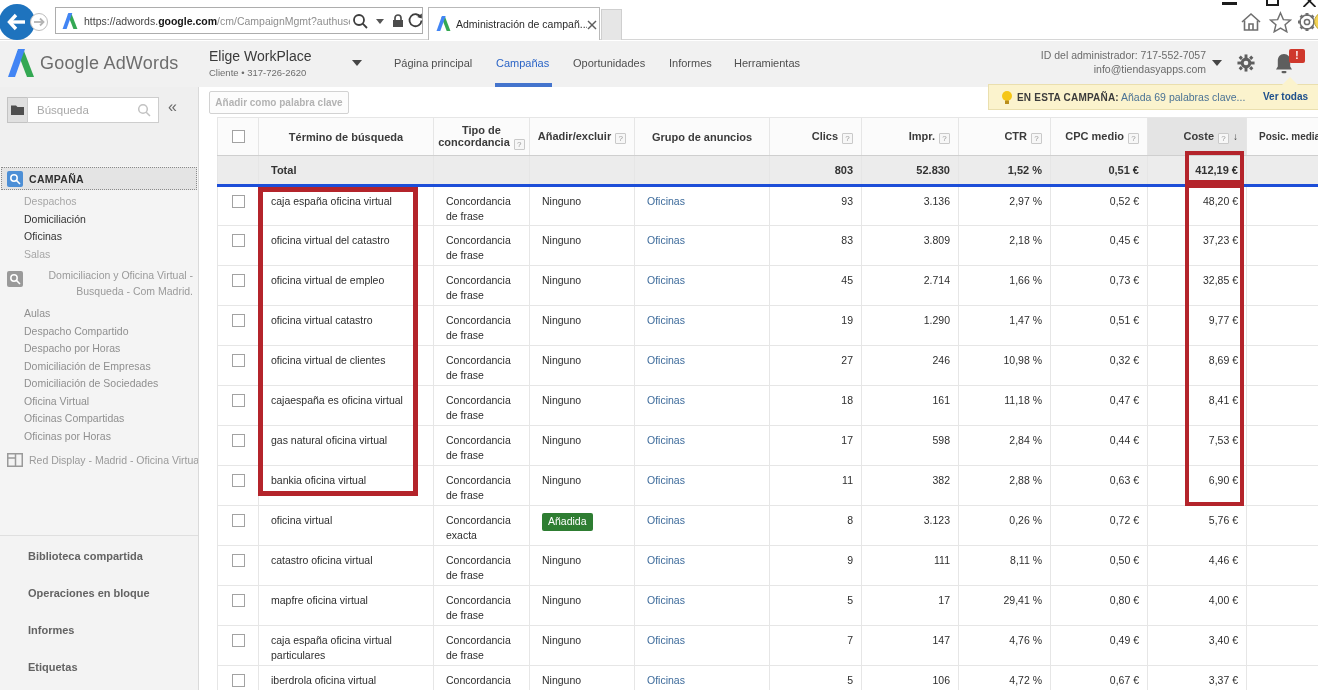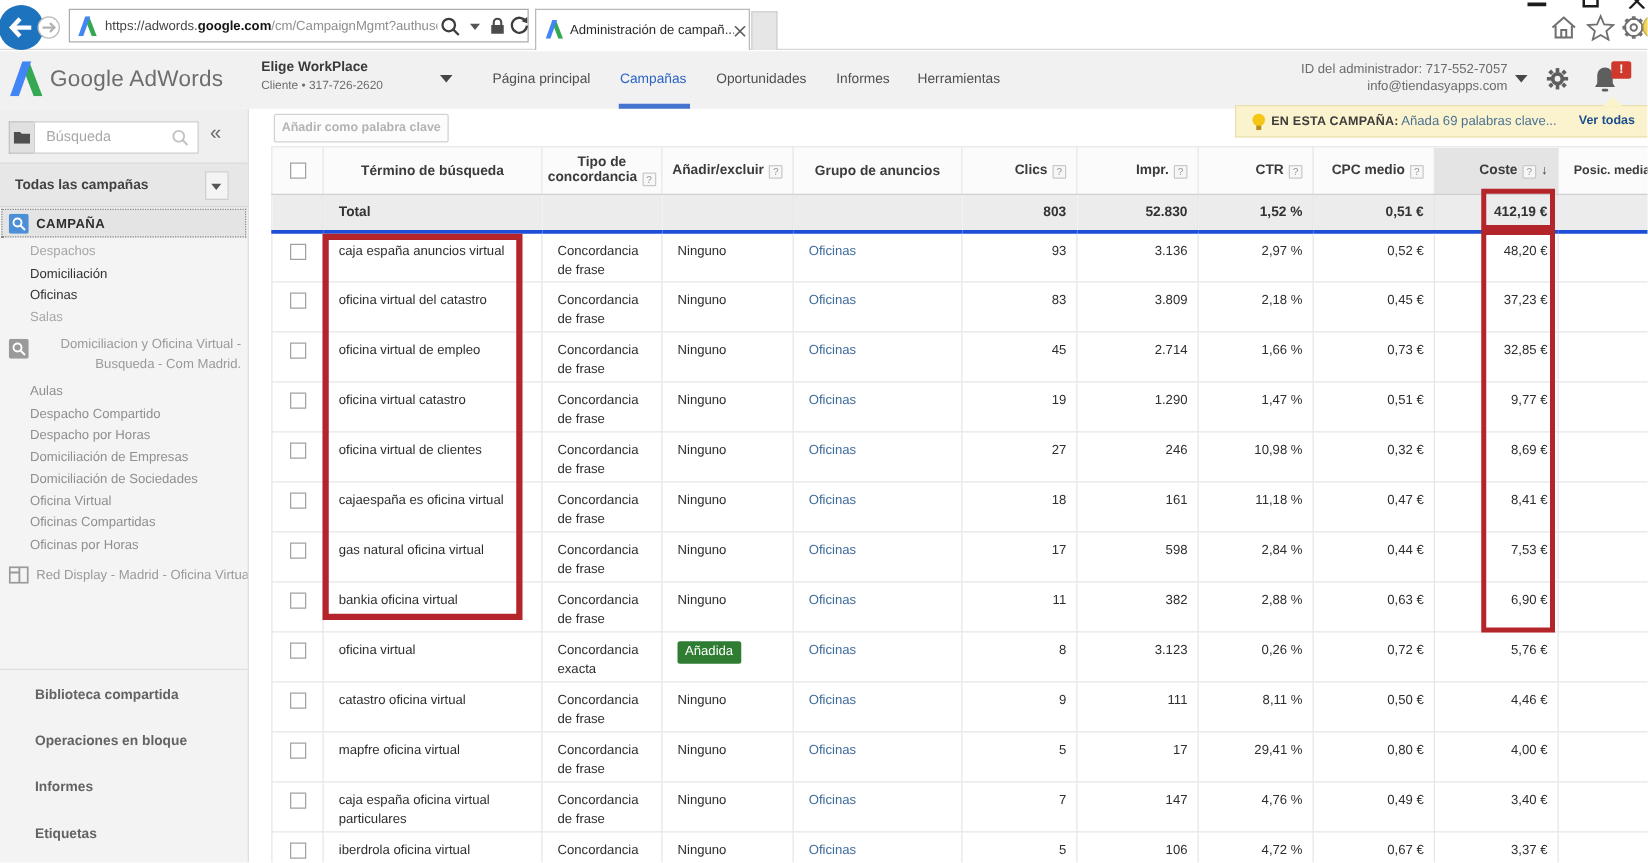--- a/index.html
+++ b/index.html
@@ -26,21 +26,21 @@
     width:131px; overflow:hidden; }
   #newtab-stub { position:absolute; left:601px; top:9px; width:21px; height:31px; background:#e6e6e6;
     border:1px solid #cfcfcf; border-bottom:none; }
   .winctl { position:absolute; color:#1c1c1c; }
 
   
   #appheader { position:absolute; left:0; top:41px; width:1318px; height:46px; background:#f1f1f1; z-index:5; }
   #logo { position:absolute; left:8px; top:8px; }
   #logo-text { position:absolute; left:40px; top:12px; font-size:18px; color:#6d6d6d; letter-spacing:0.2px; }
   #account { position:absolute; left:209px; top:7px; }
-  #account-name { font-size:11px; color:#3a3a3a;font-weight:bold; }
+  #account-name { font-size:14px; color:#3a3a3a; }
   #account-detail { font-size:9.5px; color:#6e6e6e; margin-top:3px; }
   #account-caret { position:absolute; left:352px; top:19px; width:0; height:0;
     border-left:5px solid transparent; border-right:5px solid transparent; border-top:6px solid #464646; }
   #nav { position:absolute; left:0; top:0; width:100%; height:46px; }
   .nav-item { position:absolute; top:16px; font-size:11px; color:#4f4f4f; white-space:nowrap; cursor:pointer; }
   .nav-item.active { color:#2b64c6; }
   #nav-underline { position:absolute; left:495px; top:42px; width:57px; height:4px; background:#4474cd; }
   #admin-info { position:absolute; right:112px; top:8px; text-align:right; }
   #admin-id { font-size:10.5px; color:#6b6b6b; }
   #admin-email { font-size:10.5px; color:#6b6b6b; margin-top:2px; }
@@ -91,21 +91,21 @@
   .tree-icon { position:absolute; left:7px; }
   #sb-footer { position:absolute; left:0; top:448px; width:100%; height:155px; background:#f3f3f3;
     border-top:1px solid #dfdfdf; }
   .footer-item { position:absolute; left:28px; font-size:11px; font-weight:bold; color:#636363; cursor:pointer; }
 
   
   #main { position:absolute; left:199px; top:87px; width:1119px; height:603px; background:#fff; }
   .toolbar-btn { position:absolute; top:4px; height:23px; background:#fcfcfc; border:1px solid #d2d2d2;
     border-radius:2px; font-size:10px; font-weight:bold; color:#b3b3b3; text-align:center; white-space:nowrap;
     font-family:"Liberation Sans", sans-serif; }
-  #btn-add { left:20px; width:140px; }
+  #btn-add { left:10px; width:140px; }
   #btn-add-neg { left:166px; width:183px; }
 
   
   #kwtable { position:absolute; left:18px; top:30px; border-collapse:collapse; table-layout:fixed;
     width:1123px; background:#fff; }
   #kwtable th, #kwtable td { border:1px solid #e6e6e6; overflow:hidden; }
   #kwtable { border:1px solid #d5d5d5; }
   #kwtable thead th { height:38px; font-size:11px; font-weight:bold; color:#3b3b3b;
     vertical-align:middle; background:#fbfbfb; border-bottom:1px solid #cfcfcf; }
   #kwtable thead th.sorted { background:#e4e4e4; }
@@ -285,24 +285,20 @@
         <path d="M0 1.5 L5 1.5 L6.5 3 L13 3 L13 11 L0 11 Z" fill="#4f4f4f"></path>
       </svg>
     </div>
     <input id="search-input" type="text" placeholder="Búsqueda" style="">
     <svg class="abs" style="left:137px;top:16px" width="14" height="14" viewBox="0 0 14 14">
       <circle cx="6" cy="6" r="4.3" fill="none" stroke="#c2c2c2" stroke-width="1.5"></circle>
       <line x1="9.2" y1="9.2" x2="13" y2="13" stroke="#c2c2c2" stroke-width="1.5"></line>
     </svg>
     <div id="collapse-btn">«</div>
   </div>
-  <div id="sb-filter">
-    <div id="filter-label">Todas las campañas</div>
-    <div id="filter-dd"></div>
-  </div>
   <div id="sb-tree">
     <div id="campaign-sel">
       <svg class="abs" style="left:5px;top:3px" width="16" height="16" viewBox="0 0 16 16">
         <rect x="0" y="0" width="16" height="16" rx="2" fill="#4d8fd6"></rect>
         <circle cx="7" cy="7" r="3.2" fill="none" stroke="#fff" stroke-width="1.5"></circle>
         <line x1="9.4" y1="9.4" x2="13" y2="13" stroke="#fff" stroke-width="1.5"></line>
       </svg>
       <div id="campaign-sel-label">CAMPAÑA</div>
     </div>
   <div class="tree-item muted" style="top: 27.5px;">Despachos</div>
@@ -383,21 +379,21 @@
         <td class="c-num">52.830</td>
         <td class="c-num">1,52 %</td>
         <td class="c-num">0,51 €</td>
         <td class="c-num">412,19 €</td>
         <td></td>
       </tr>
     <tr class="datarow">
           <td>
             <div class="cbx"></div>
           </td>
-          <td class="c-term">caja españa anuncios virtual</td>
+          <td class="c-term">caja españa oficina virtual</td>
           <td class="c-text">Concordancia de frase</td>
           <td class="c-text">Ninguno</td>
           <td class="c-text"><span class="group-link">Oficinas</span></td>
           <td class="c-num">93</td>
           <td class="c-num">3.136</td>
           <td class="c-num">2,97 %</td>
           <td class="c-num">0,52 €</td>
           <td class="c-num">48,20 €</td>
           <td></td>
         </tr>

